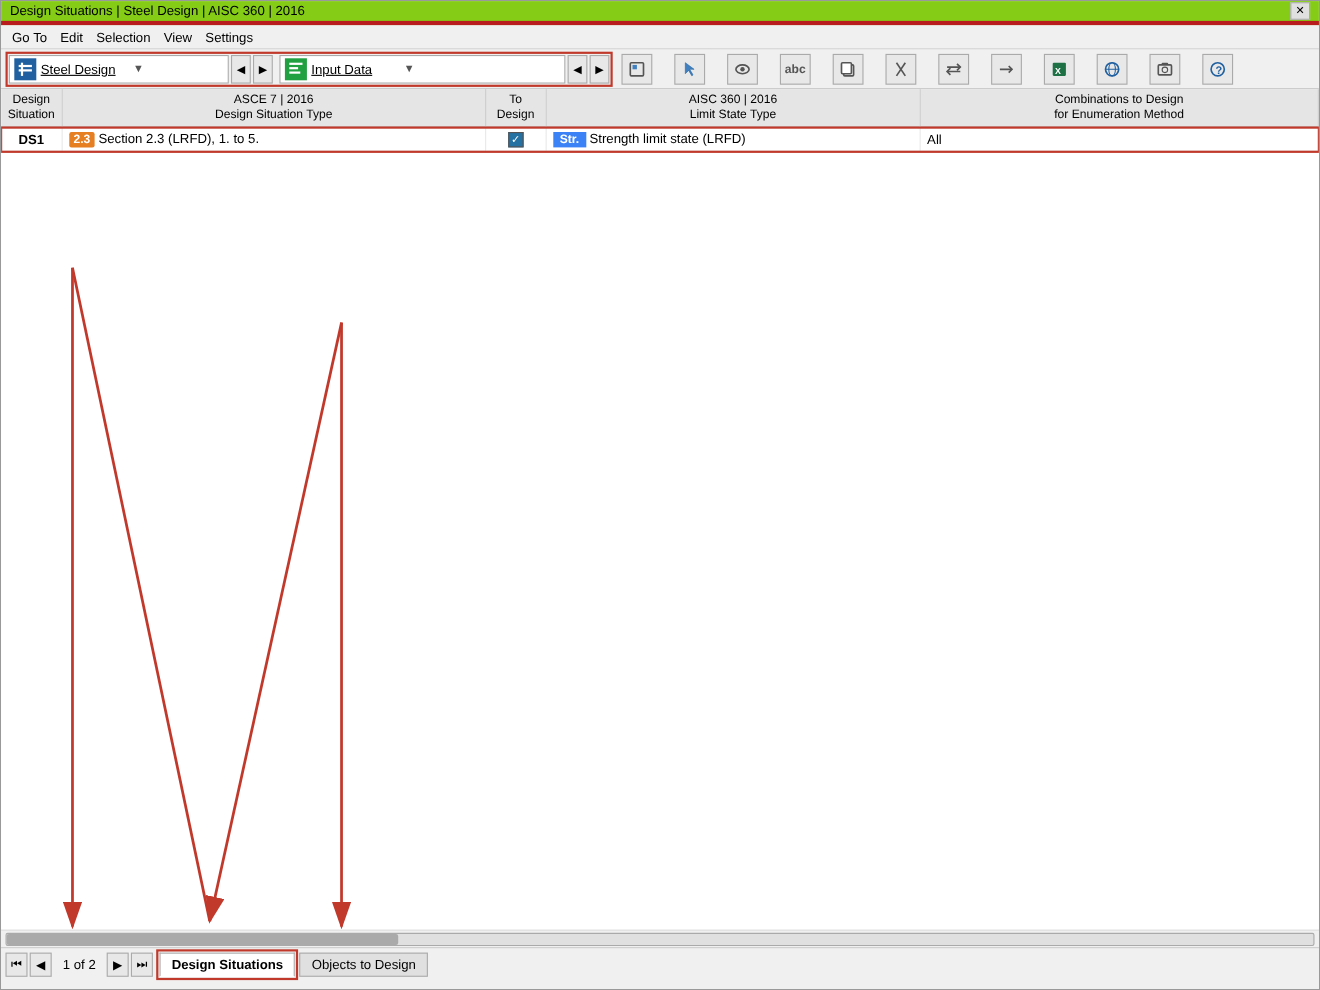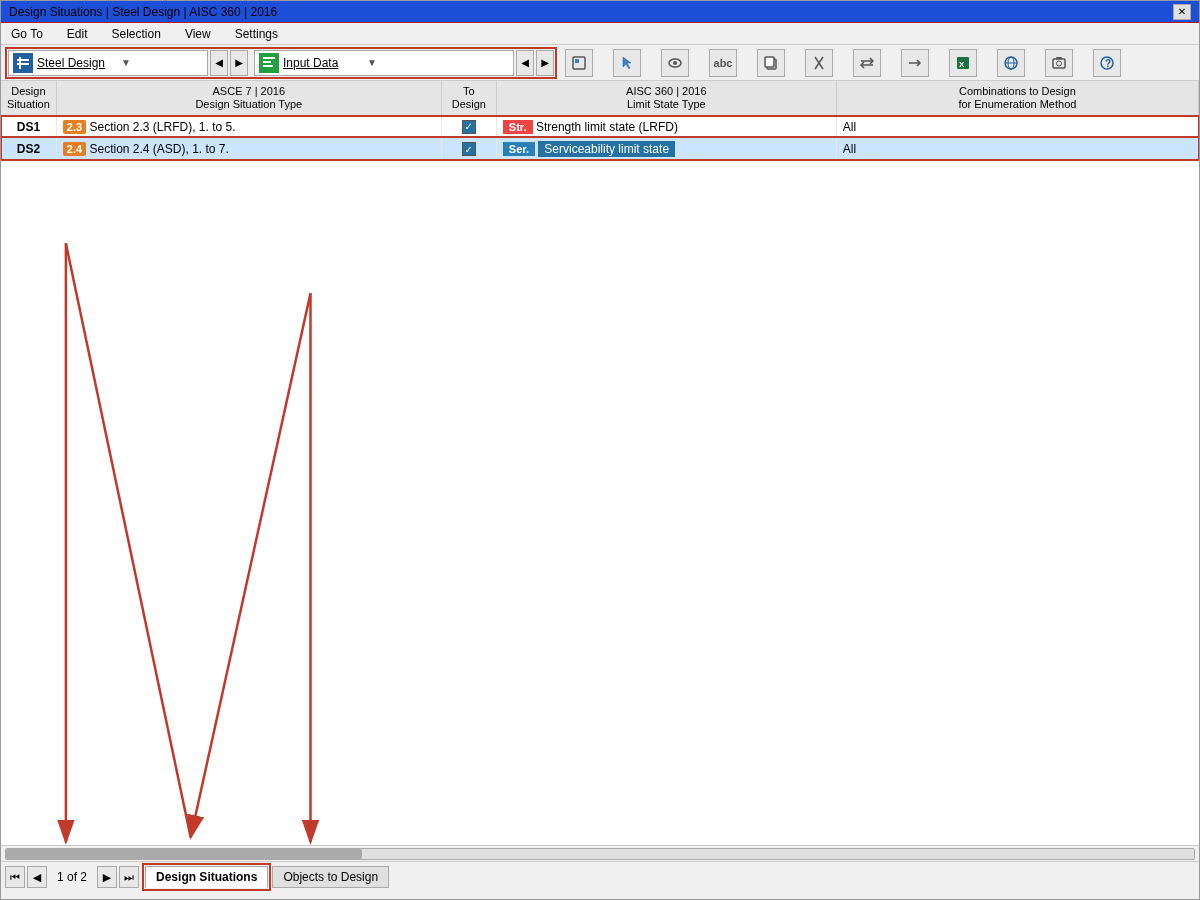--- a/index.html
+++ b/index.html
@@ -8,27 +8,27 @@
       font-size: 12px;
       background: #f0f0f0;
       width: 1200px;
       height: 900px;
       overflow: hidden;
       position: relative;
     }
 
     
     .title-bar {
-      background: #1d4ed8;
+      background: #84cc16;
       height: 22px;
       display: flex;
       align-items: center;
       padding: 0 8px;
       font-size: 12px;
-      border-bottom: 1px solid #b91c1c;
+      border-bottom: 4px solid #b91c1c;
       justify-content: space-between;
     }
     .title-bar-close {
       width: 18px;
       height: 16px;
       background: #e0e0e0;
       border: 1px solid #aaa;
       display: flex;
       align-items: center;
       justify-content: center;
@@ -37,21 +37,20 @@
     }
 
     
     .menu-bar {
       background: #f0f0f0;
       height: 22px;
       display: flex;
       align-items: center;
       padding: 0 4px;
       border-bottom: 1px solid #ccc;
-      gap: 12px;
     }
     .menu-item {
       padding: 2px 6px;
       cursor: pointer;
       font-size: 12px;
     }
 
     
     .toolbar {
       background: #f0f0f0;
@@ -212,21 +211,21 @@
     }
     .badge-orange { background: #e67e22; }
 
     .limit-state-badge {
       display: inline-block;
       padding: 1px 6px;
       font-size: 11px;
       font-weight: bold;
       color: white;
     }
-    .limit-str { background: #ef4444; }
+    .limit-str { background: #3b82f6; }
     .limit-ser { background: #2980b9; }
 
     .limit-state-text {
       display: inline-block;
       padding: 1px 6px;
       font-size: 12px;
       background: #2471a3;
       color: white;
     }
 
@@ -529,35 +528,20 @@
           <td class="checkbox-cell">
             <div class="checkbox-icon">✓</div>
           </td>
           <td>
             <span class="limit-state-badge limit-str">Str.</span>
             <span> Strength limit state (LRFD)</span>
           </td>
           <td>All</td>
         </tr>
 
-        <tr class="table-row row-selected" style="outline: 2px solid #c0392b; outline-offset: -1px;">
-          <td style="text-align:center; font-weight:bold;">DS2</td>
-          <td>
-            <span class="badge badge-orange">2.4</span>
-            <span> Section 2.4 (ASD), 1. to 7.</span>
-          </td>
-          <td class="checkbox-cell">
-            <div class="checkbox-icon">✓</div>
-          </td>
-          <td>
-            <span class="limit-state-badge limit-ser">Ser.</span>
-            <span class="limit-state-text"> Serviceability limit state</span>
-          </td>
-          <td>All</td>
-        </tr>
       </tbody>
     </table>
 
     <svg class="arrows-overlay" viewBox="0 0 1200 760" xmlns="http://www.w3.org/2000/svg">
 
       <defs>
         <marker id="arrowhead" markerWidth="10" markerHeight="7" refX="9" refY="3.5" orient="auto">
           <polygon points="0 0, 10 3.5, 0 7" fill="#c0392b"></polygon>
         </marker>
       </defs>

